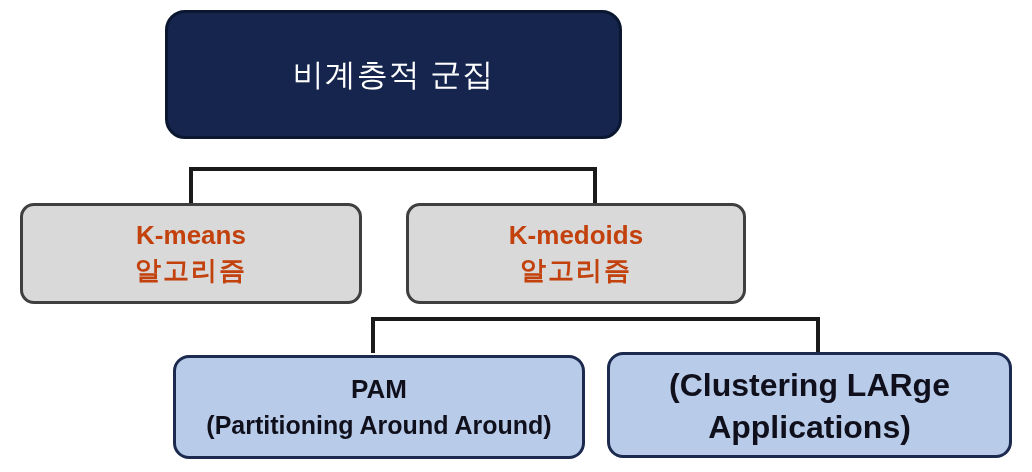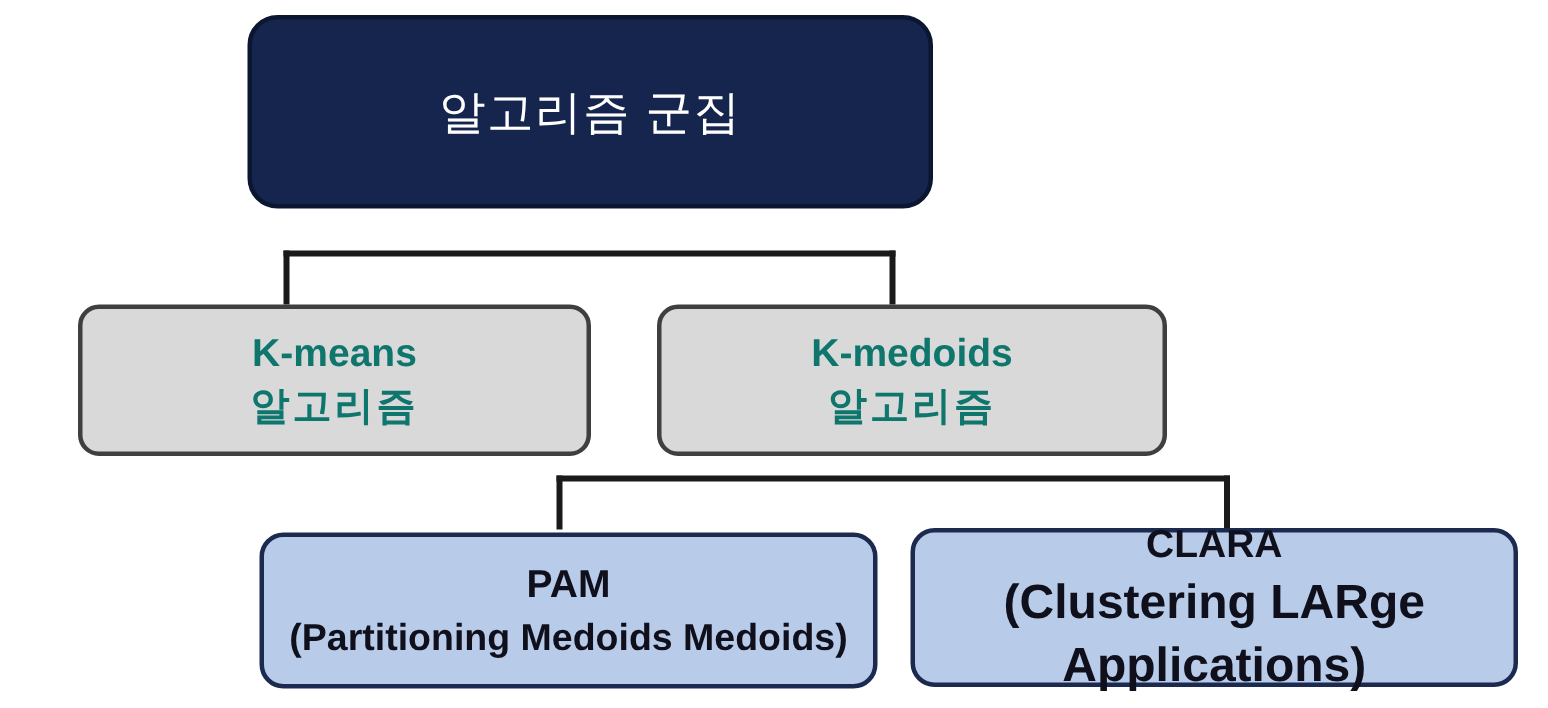--- a/index.html
+++ b/index.html
@@ -40,23 +40,22 @@
   .node.root .title-ko { font-size: 31px; letter-spacing: 1px; }
   .node.root .title-en { font-size: 29px; margin-top: 4px; white-space: nowrap; }
 
   
   .node.mid {
     top: 203px;
     height: 101px;
     background: #d9d9d9;
     border: 3px solid #3f3f3f;
     border-radius: 14px;
-    color: #0f766e;
+    color: #c2410c;
     font-weight: 700;
-    margin-left: 32px;
   }
   .node.kmeans  { left: 20px;  width: 342px; }
   .node.kmedoids{ left: 406px; width: 340px; }
   .node.mid .name    { font-size: 26px; }
   .node.mid .name-ko { font-size: 26px; margin-top: 3px; letter-spacing: 2px; }
 
   
   .node.leaf {
     background: #b8cbe9;
     border: 3px solid #1b2a4e;
@@ -81,41 +80,40 @@
   }
   .bracket.b1 { left: 189px; top: 167px; width: 408px; height: 36px; }
   .bracket.b2 { left: 371px; top: 317px; width: 449px; height: 36px; }
 </style>
 </head>
 <body>
 
 <div class="canvas">
 
   <div class="node root">
-    <div class="title-ko">알고리즘 군집</div>
+    <div class="title-ko">비계층적 군집</div>
   </div>
 
   <div class="bracket b1"></div>
 
   <div class="node mid kmeans">
     <div class="name">K-means</div>
     <div class="name-ko">알고리즘</div>
   </div>
 
   <div class="node mid kmedoids">
     <div class="name">K-medoids</div>
     <div class="name-ko">알고리즘</div>
   </div>
 
   <div class="bracket b2"></div>
 
   <div class="node leaf pam">
     <div class="name">PAM</div>
-    <div class="sub">(Partitioning Medoids Medoids)</div>
+    <div class="sub">(Partitioning Around Around)</div>
   </div>
 
   <div class="node leaf clara">
-    <div class="name">CLARA</div>
     <div class="sub">(Clustering LARge</div>
     <div class="sub">Applications)</div>
   </div>
 
 </div>
 
 </body></html>

